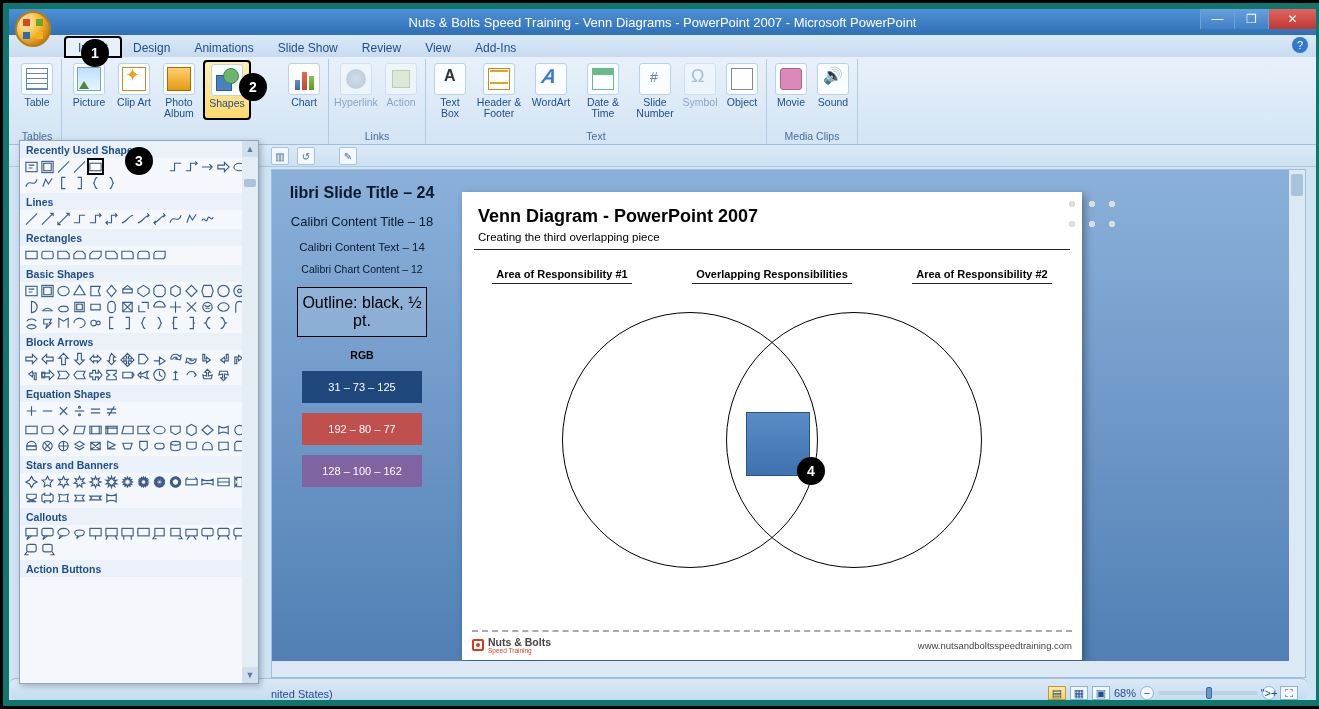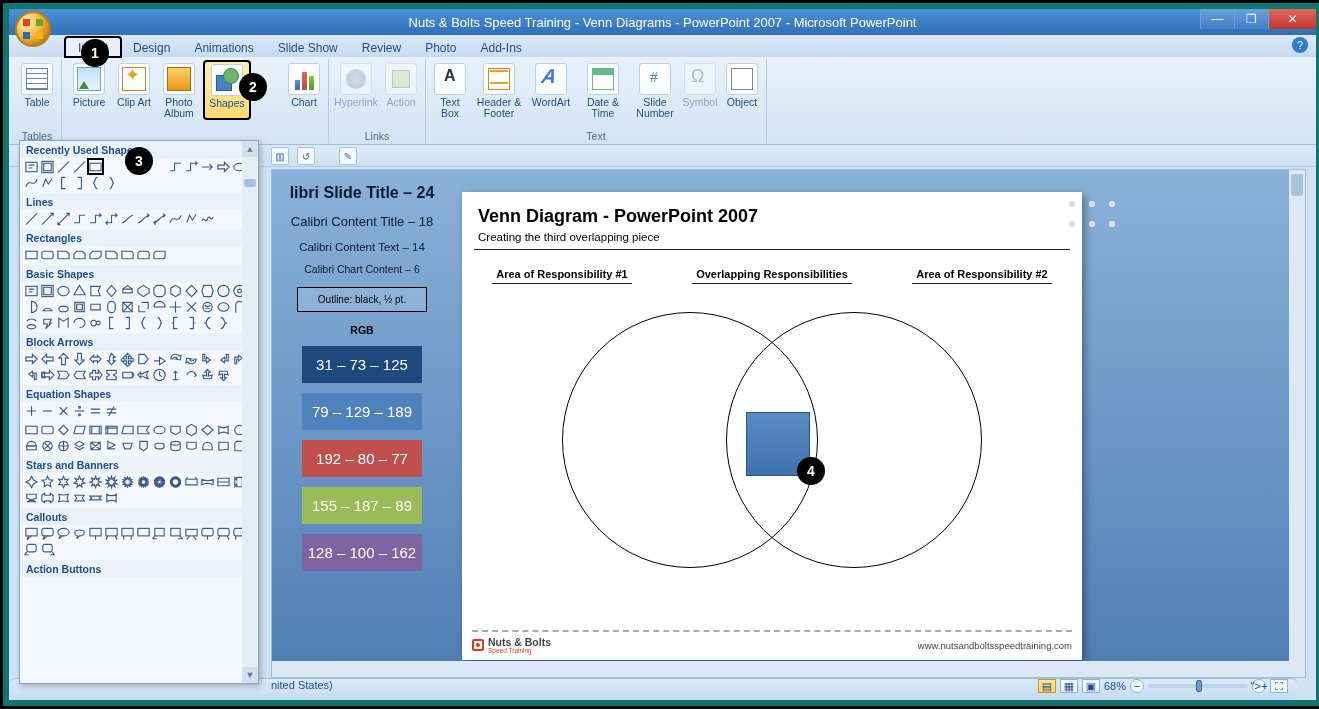--- a/index.html
+++ b/index.html
@@ -76,44 +76,44 @@
   .qat-inner{position:absolute;left:262px;top:2px;display:flex;gap:8px;align-items:center;}
   .qat-inner .qbtn{width:18px;height:18px;border:1px solid #a8c2dc;background:#f3f8fd;border-radius:2px;display:flex;align-items:center;justify-content:center;font-size:10px;color:#4a6c93;}
 
   
   .editarea { position:absolute; top:160px; left:262px; right:10px; bottom:22px; background:linear-gradient(#8bb1da,#4f7eb4); border:1px solid #9fbfdc;}
   .editarea .vscroll{position:absolute;right:0;top:0;bottom:0;width:16px;background:#dce8f3;}
   .editarea .vscroll .thumb{position:absolute;top:4px;left:2px;right:2px;height:22px;background:#aac3dc;border-radius:2px;}
   .editarea .hscroll{position:absolute;left:0;right:16px;bottom:0;height:16px;background:#dce8f3;}
   .sidepanel { position:absolute; left:0; top:0; width:180px; bottom:0;}
   .sidepanel .line{color:#0a1a2f;font-size:12px;text-align:center;}
-  .sidepanel .outline-box{margin:12px auto;width:130px;padding:6px 4px;border:1px solid #000;background:rgba(255,255,255,0.15);font-size:10px;text-align:center;}
+  .sidepanel .outline-box{margin:12px auto;width:130px;padding:6px 4px;border:1px solid #000;background:rgba(255,255,255,0.15);font-size:16px;text-align:center;}
   .sidepanel .rgblabel{text-align:center;font-size:10.5px;font-weight:bold;margin-top:10px;}
-  .sidepanel .swatch{width:120px;margin:10px auto 0;padding:10px 4px;text-align:center;color:#fff;font-size:15px;}
+  .sidepanel .swatch{width:120px;margin:10px auto 0;padding:10px 4px;text-align:center;color:#fff;font-size:11px;}
 
   .slide { position:absolute; left:190px; top:22px; width:620px; height:468px; background:#fff; box-shadow:3px 3px 8px rgba(0,0,0,0.35);}
   .slide .titlebox{margin:8px 12px 0 12px;border-bottom:1px solid #222;padding:6px 4px 6px; position:relative;}
   .slide .titlebox::after{content:"";position:absolute;right:-60px;top:-8px;width:70px;height:60px;background:radial-gradient(circle 8px at 12px 12px,#ddd 40%,transparent 41%),radial-gradient(circle 8px at 32px 12px,#ddd 40%,transparent 41%),radial-gradient(circle 8px at 52px 12px,#ddd 40%,transparent 41%),radial-gradient(circle 8px at 12px 32px,#ddd 40%,transparent 41%),radial-gradient(circle 8px at 32px 32px,#ddd 40%,transparent 41%),radial-gradient(circle 8px at 52px 32px,#ddd 40%,transparent 41%);}
   .slide .title{font-size:18px;font-weight:bold;}
   .slide .subtitle{font-size:11.5px;margin-top:4px;}
   .slide .cols{display:flex;justify-content:space-around;margin-top:18px;font-size:11px;font-weight:bold;}
   .slide .cols span{border-bottom:1px solid #222;padding:0 4px 3px;}
   .slide .venn{position:relative;margin:28px auto 0;width:420px;height:260px;}
   .slide .circle{position:absolute;width:256px;height:256px;border:1.5px solid #000;border-radius:50%;}
   .slide .circle.left{left:0;}
   .slide .circle.right{right:0;}
   .slide .rect{position:absolute;left:184px;top:100px;width:64px;height:64px;background:linear-gradient(#5a8bc4,#3f73af);border:1px solid #2a5488;}
   .slide .footer{position:absolute;left:10px;right:10px;bottom:6px;border-top:2px dashed #aaa;padding-top:4px;display:flex;justify-content:space-between;align-items:center;font-size:9.5px;color:#444;}
   .slide .footer .logo{display:flex;align-items:center;gap:4px;font-weight:bold;font-size:10.5px;}
   .slide .footer .logo .mark{width:12px;height:12px;border:2px solid #d83a1e;border-radius:2px;position:relative;}
   .slide .footer .logo .mark::after{content:"";position:absolute;inset:2px;background:#d83a1e;border-radius:50%;}
   .slide .footer .logo .sub{font-size:6.5px;color:#d83a1e;font-weight:normal;display:block;margin-top:-1px;}
 
   
-  .statusbar{position:absolute;left:0;right:18px;bottom:0;height:22px;background:linear-gradient(#dbe9f7,#c7dbf0);border-top:1px solid #9fbfdc;display:flex;align-items:flex-start;font-size:11px;color:#1f4e8c;border-radius:7px;}
+  .statusbar{position:absolute;left:0;right:8px;bottom:0;height:22px;background:linear-gradient(#dbe9f7,#c7dbf0);border-top:1px solid #9fbfdc;display:flex;align-items:flex-end;font-size:11px;color:#1f4e8c;border-radius:7px;}
   .statusbar .lang{margin-left:262px;}
   .statusbar .right{margin-left:auto;display:flex;align-items:center;gap:4px;padding-right:10px;}
   .statusbar .vbtn{width:18px;height:14px;border:1px solid #8fb2d8;background:#f3f8fd;display:flex;align-items:center;justify-content:center;}
   .statusbar .slider{width:100px;height:4px;background:#bcd2e8;position:relative;border-radius:2px;}
   .statusbar .slider .knob{position:absolute;left:48px;top:-4px;width:6px;height:12px;background:#6b98c8;border:1px solid #3a6ca2;border-radius:2px;}
   .statusbar .zbtn{width:14px;height:14px;border:1px solid #8fb2d8;border-radius:50%;background:#f3f8fd;display:flex;align-items:center;justify-content:center;font-size:11px;}
   .statusbar .vbtn.active{background:linear-gradient(#ffe9a6,#ffcf5f);border-color:#c19a2e;}
 
   
   .callout{position:absolute;width:28px;height:28px;border-radius:50%;background:#000;color:#fff;display:flex;align-items:center;justify-content:center;font-size:14px;font-weight:bold;z-index:60;}
@@ -141,21 +141,21 @@
       <span class="sq b"></span>
       <span class="sq y"></span>
   </div>
 
   <div class="tabstrip">
     <div class="tab active" style="outline:2px solid #000;outline-offset:-1px;">Insert</div>
     <div class="tab">Design</div>
     <div class="tab">Animations</div>
     <div class="tab">Slide Show</div>
     <div class="tab">Review</div>
-    <div class="tab">Photo</div>
+    <div class="tab">View</div>
     <div class="tab">Add-Ins</div>
     <div class="help">?</div>
   </div>
 
   <div class="ribbon">
     <div class="rgroup">
       <div class="items">
         <div class="ritem narrow">
             <div class="icon table"></div>
             <span>Table</span>
@@ -232,20 +232,33 @@
             <div class="icon symbol"></div>
             <span>Symbol</span>
           </div>
         <div class="ritem narrow">
             <div class="icon object"></div>
             <span>Object</span>
           </div>
       </div>
       <div class="grouplabel">Text</div>
     </div>
+    <div class="rgroup">
+      <div class="items">
+        <div class="ritem narrow">
+            <div class="icon movie"></div>
+            <span>Movie</span>
+          </div>
+        <div class="ritem narrow">
+            <div class="icon sound"></div>
+            <span>Sound</span>
+          </div>
+      </div>
+      <div class="grouplabel">Media Clips</div>
+    </div>
   </div>
 
   <div class="qat">
     <div class="qat-inner">
       <div class="qbtn">▥</div>
       <div class="qbtn">↺</div>
       <div class="qbtn" style="margin-left:16px">✎</div>
     </div>
   </div>
 
@@ -1209,28 +1222,26 @@
       <div class="thumb"></div>
       <div class="arrow" style="position:absolute;bottom:0;left:0;right:0;">▼</div>
     </div>
   </div>
 
   <div class="editarea">
     <div class="sidepanel">
       <div class="line" style="font-size:16px;font-weight:bold;margin-top:14px">libri Slide Title – 24</div>
       <div class="line" style="font-size:13px;margin-top:12px">Calibri Content Title – 18</div>
       <div class="line" style="font-size:11.5px;margin-top:12px">Calibri Content Text – 14</div>
-      <div class="line" style="font-size:10.5px;margin-top:10px">Calibri Chart Content – 6</div>
+      <div class="line" style="font-size:10.5px;margin-top:10px">Calibri Chart Content – 12</div>
       <div class="outline-box">Outline: black, ½ pt.</div>
       <div class="rgblabel">RGB</div>
       <div id="swatches">
           <div class="swatch" style="background: rgb(31, 73, 125);">31 – 73 – 125</div>
-          <div class="swatch" style="background: rgb(79, 129, 189);">79 – 129 – 189</div>
           <div class="swatch" style="background: rgb(192, 80, 77);">192 – 80 – 77</div>
-          <div class="swatch" style="background: rgb(155, 187, 89);">155 – 187 – 89</div>
           <div class="swatch" style="background: rgb(128, 100, 162);">128 – 100 – 162</div>
         </div>
     </div>
 
     <div class="slide">
       <div class="titlebox">
         <div class="title">Venn Diagram - PowerPoint 2007</div>
         <div class="subtitle">Creating the third overlapping piece</div>
       </div>
       <div class="cols">

